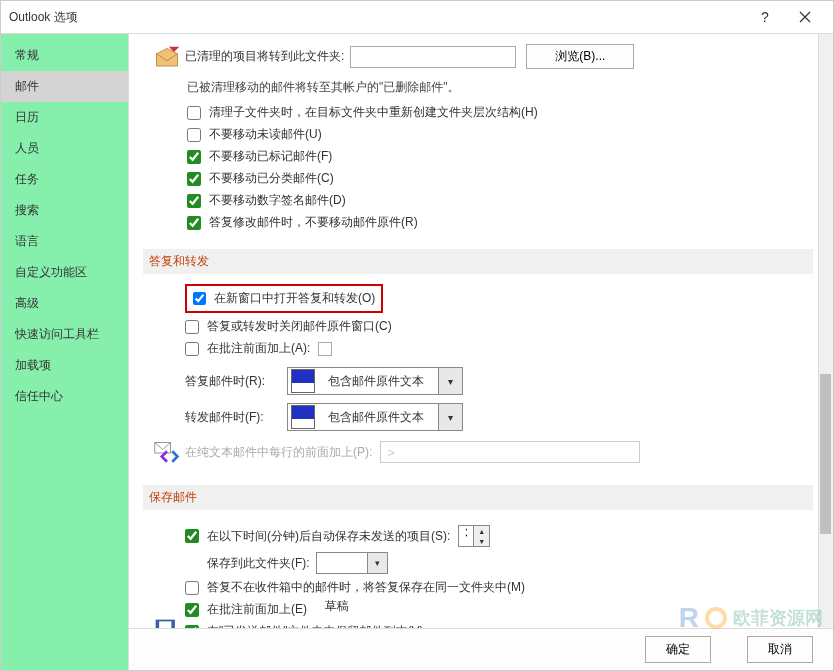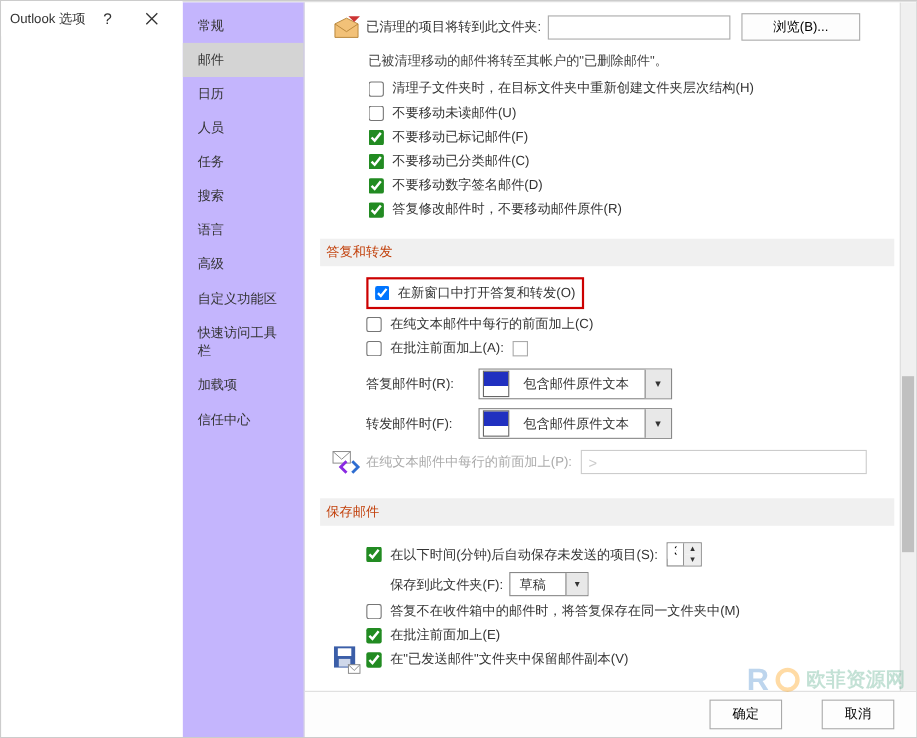--- a/index.html
+++ b/index.html
@@ -1,23 +1,23 @@
 <!DOCTYPE html>
 <html><head>
   <meta charset="utf-8">
   <style>
     * { box-sizing: border-box; margin: 0; padding: 0; }
     body { font-family: "Microsoft YaHei", "Segoe UI", sans-serif; font-size: 12px; background: #fff; color: #333; }
-    .window { width: 834px; height: 671px; display: flex; flex-direction: row; border: 1px solid #ccc; position: relative; overflow: hidden; }
+    .window { width: 834px; height: 671px; display: flex; flex-direction: column; border: 1px solid #ccc; position: relative; overflow: hidden; }
     .titlebar { height: 32px; display: flex; align-items: center; padding: 0 8px; background: #fff; }
     .titlebar-title { flex: 1; font-size: 12px; color: #333; }
     .titlebar-controls { display: flex; align-items: center; gap: 0; }
     .titlebar-btn { width: 40px; height: 28px; display: flex; align-items: center; justify-content: center; font-size: 14px; color: #333; }
     .body { flex: 1; display: flex; border-top: 1px solid #ddd; overflow: hidden; }
-    .sidebar { width: 111px; border-right: 1px solid #ddd; background: #c4b5fd; padding: 6px 0; }
+    .sidebar { width: 128px; border-right: 1px solid #ddd; background: #86efac; padding: 6px 0; }
     .sidebar-item { padding: 7px 14px; font-size: 12px; color: #333; cursor: pointer; }
     .sidebar-item.selected { background: #d4d4d4; }
     .content-wrap { flex: 1; display: flex; flex-direction: column; overflow: hidden; }
     .content { flex: 1; overflow-y: auto; padding: 0 20px 10px 20px; position: relative; }
     .scroll-track { position: absolute; right: 0; top: 0; bottom: 0; width: 15px; background: #f0f0f0; border-left: 1px solid #ddd; }
     .scroll-thumb { position: absolute; right: 2px; width: 11px; top: 340px; height: 160px; background: #c0c0c0; border-radius: 0; }
     .icon-col { width: 36px; display: flex; justify-content: center; padding-top: 2px; }
     .row { display: flex; align-items: center; margin: 4px 0; }
     .opt-block { display: flex; align-items: flex-end; }
     .opts { flex: 1; }
@@ -37,21 +37,21 @@
     .combo-icon { width: 24px; height: 24px; margin: 0 3px; background: linear-gradient(to bottom, #2030c0 60%, #fff 60%); border: 1px solid #666; }
     .combo-text { padding: 0 10px; min-width: 120px; }
     .combo-arrow { width: 24px; height: 26px; border-left: 1px solid #888; background:#e8e8e8; display: flex; align-items: center; justify-content: center; font-size: 10px; }
     .disabled-row { color: #aaa; }
     .disabled-input { border: 1px solid #ccc; color: #ccc; background: #fff; padding: 3px 6px; width: 260px; height: 22px; }
     .spinner-wrap { display:inline-flex; border:1px solid #888; height:22px; }
     .spinner-input { border:none; width:42px; padding: 2px 6px; font-size:12px; outline:none; }
     .spinner-btns { display:flex; flex-direction:column; border-left:1px solid #888; width:16px; }
     .spinner-btn { flex:1; font-size:7px; display:flex; align-items:center; justify-content:center; background:#eee; }
     .small-select { display:inline-flex; border:1px solid #888; height:22px; background:#fff; }
-    .small-select-text { padding:2px 8px; min-width:50px; }
+    .small-select-text { padding:2px 8px; min-width:50px;margin-top:43px; }
     .small-select-arrow { width:20px; border-left:1px solid #888; background:#e8e8e8; display:flex; align-items:center; justify-content:center; font-size:9px; }
     .footer { height: 42px; border-top: 1px solid #ddd; display: flex; justify-content: flex-end; align-items: center; gap: 8px; padding: 0 20px; background: #fdfdfd; }
     .footer-btn { border: 1px solid #aaa; background: #fdfdfd; padding: 4px 20px; font-size: 12px; margin-left: 28px; }
     .watermark { position: absolute; right: 10px; bottom: 36px; display:flex; align-items:center; gap:6px; opacity: 0.35; font-size: 18px; color:#5a8; font-weight:bold; pointer-events:none; }
     .watermark .r { color:#48c; font-weight:900; font-size:28px; }
     .watermark .o { width:22px; height:22px; border:4px solid #f90; border-radius:50%; display:inline-block; }
     .label-col { width: 102px; text-align: left; }
   </style>
 </head>
 <body>
@@ -71,22 +71,22 @@
 
   <div class="body">
     <div class="sidebar">
       <div class="sidebar-item">常规</div>
       <div class="sidebar-item selected">邮件</div>
       <div class="sidebar-item">日历</div>
       <div class="sidebar-item">人员</div>
       <div class="sidebar-item">任务</div>
       <div class="sidebar-item">搜索</div>
       <div class="sidebar-item">语言</div>
+      <div class="sidebar-item">自定义功能区</div>
       <div class="sidebar-item">高级</div>
-      <div class="sidebar-item">自定义功能区</div>
       <div class="sidebar-item">快速访问工具栏</div>
       <div class="sidebar-item">加载项</div>
       <div class="sidebar-item">信任中心</div>
     </div>
 
     <div class="content-wrap">
       <div class="content">
 
         <div class="opt-block" style="margin-top:6px">
           <div class="icon-col">
@@ -142,21 +142,21 @@
               <path d="M22 14 L28 20 L22 26" fill="none" stroke="#2e6dd1" stroke-width="3"></path>
             </svg>
           </div>
           <div class="opts">
             <div class="highlight">
               <input type="checkbox" checked="" style="">
               <span>在新窗口中打开答复和转发(O)</span>
             </div>
             <label class="cbx">
                 <input type="checkbox" style="">
-                <span>在纯文本邮件中每行的前面加上(C)</span>
+                <span>答复或转发时关闭邮件原件窗口(C)</span>
               </label>
             <label class="cbx">
               <input type="checkbox" style="">
               <span>在批注前面加上(A):</span>
               <input class="prefix-input" placeholder="Unknown" style="">
             </label>
 
             <div class="row" style="margin-top:10px">
               <span class="label-col">答复邮件时(R):</span>
               <div class="select-combo">

